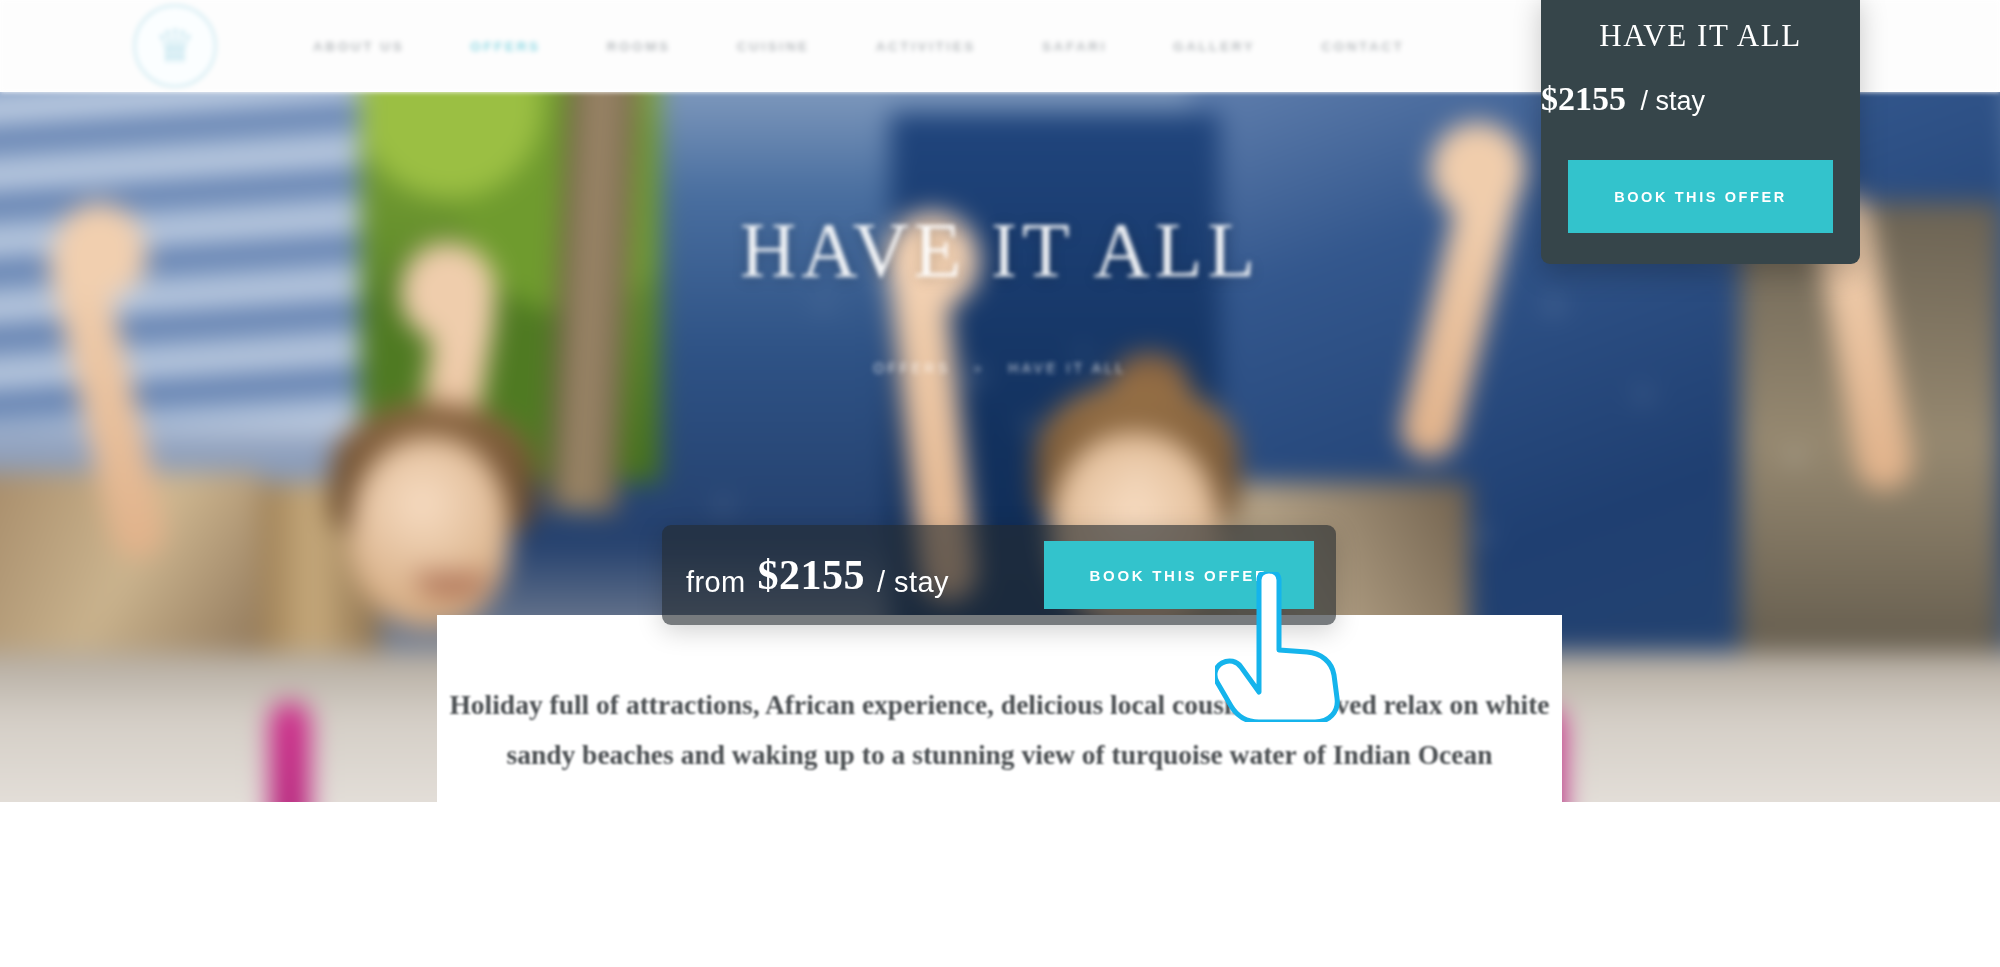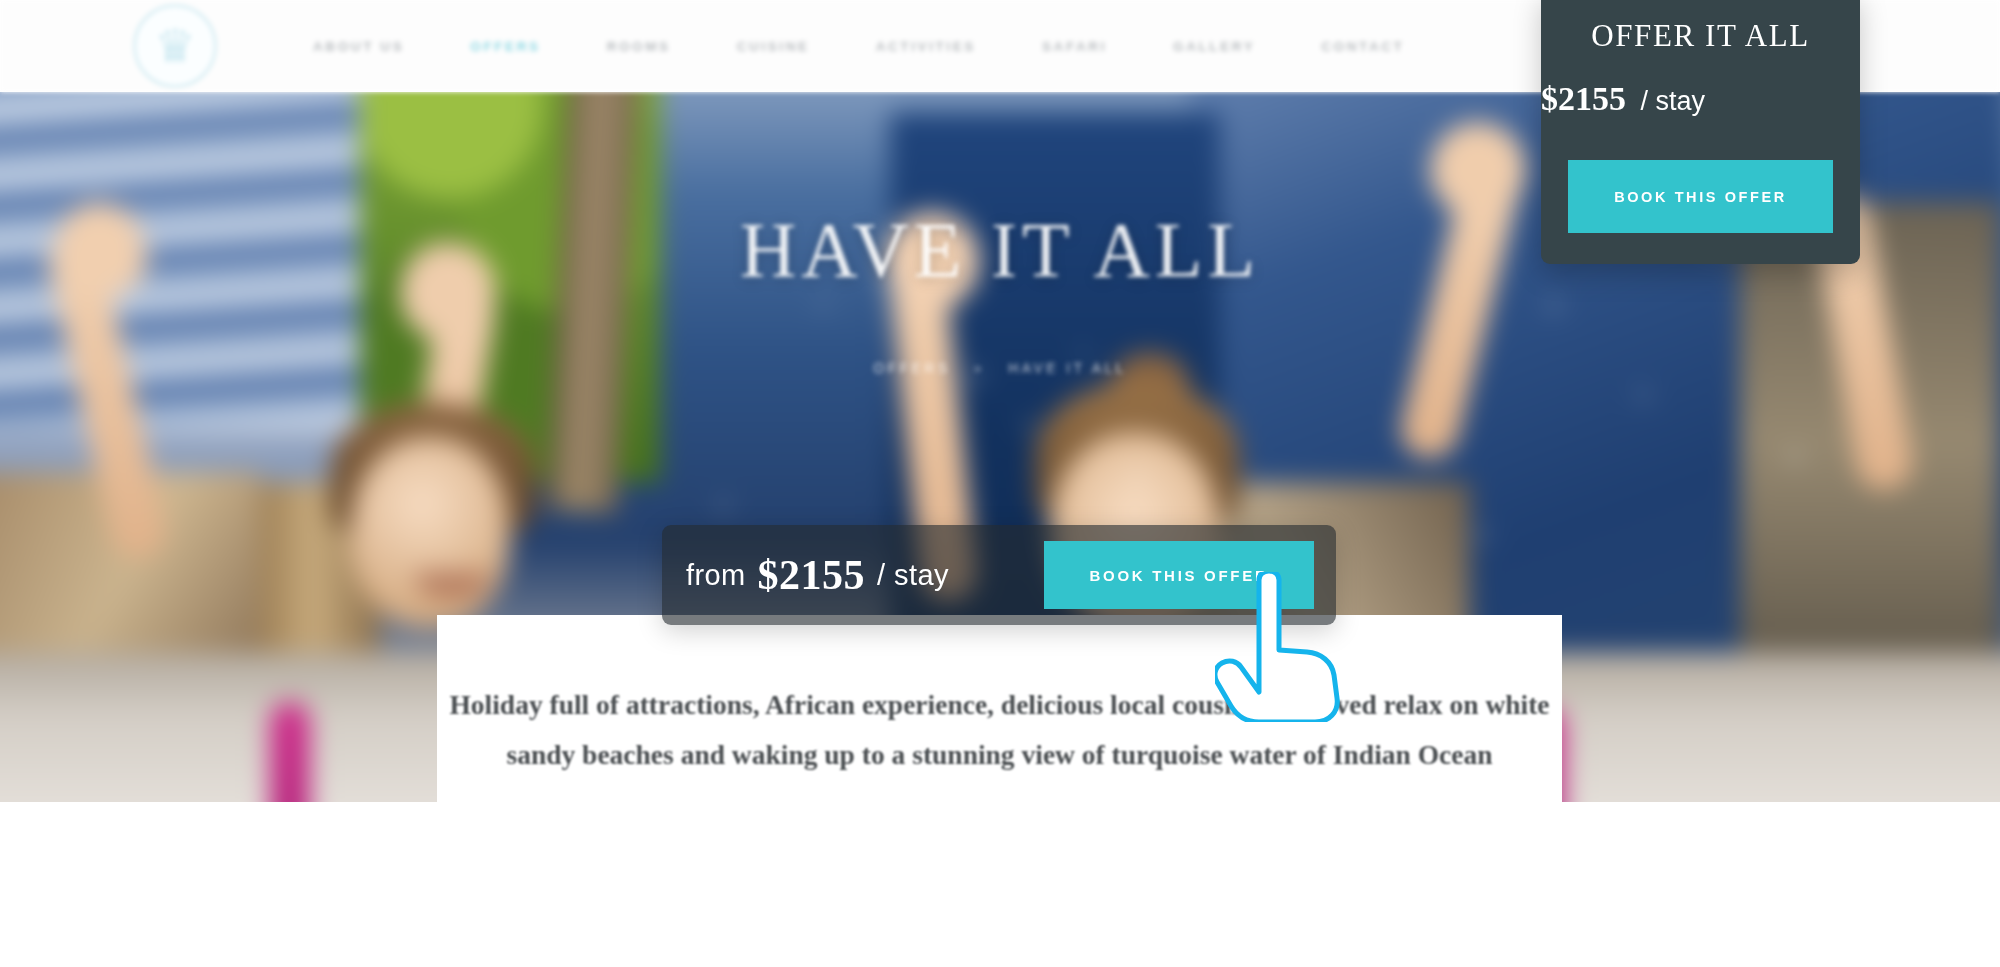--- a/index.html
+++ b/index.html
@@ -161,21 +161,21 @@
   .hero-crumb .sep{ margin:0 16px; opacity:.75; }
 
   
   .price-bar{
     position:absolute; left:662px; top:525px; width:674px; height:100px;
     background:rgba(35,42,46,.62); border-radius:9px; z-index:25;
     display:flex; align-items:center;
     box-shadow:0 6px 26px rgba(0,0,0,.18);
   }
   .price-text{
-    display:flex; align-items:center; color:#ffffff; margin-left:24px;
+    display:flex; align-items:flex-end; color:#ffffff; margin-left:24px;
     white-space:nowrap;
   }
   .price-from{ font-size:29px; font-weight:400; letter-spacing:.4px; }
   .price-amount{
     font-family:"Liberation Serif", serif; font-weight:700;
     font-size:42px; margin:0 12px; letter-spacing:.5px;
   }
   .price-unit{ font-size:29px; letter-spacing:.4px; }
   .btn-book-bar{
     position:absolute; left:382px; top:16px; width:270px; height:68px;
@@ -316,21 +316,21 @@
       <div class="nav-item">ROOMS</div>
       <div class="nav-item">CUISINE</div>
       <div class="nav-item">ACTIVITIES</div>
       <div class="nav-item">SAFARI</div>
       <div class="nav-item">GALLERY</div>
       <div class="nav-item">CONTACT</div>
     </nav>
   </div>
 
   <div class="offer-panel">
-    <div class="offer-title">OFFER IT ALL</div>
+    <div class="offer-title">HAVE IT ALL</div>
     <div class="offer-price">
       <span class="amt">$2155</span>
       <span class="unit">/ stay</span>
     </div>
     <button class="btn-book-panel">BOOK THIS OFFER</button>
   </div>
 
   <div class="cursor-hand">
     <svg width="126" height="150" viewBox="0 0 126 150" xmlns="http://www.w3.org/2000/svg">
       <path d="M44 8

